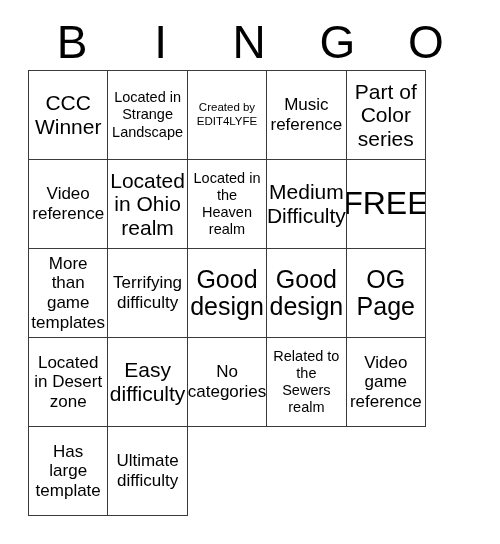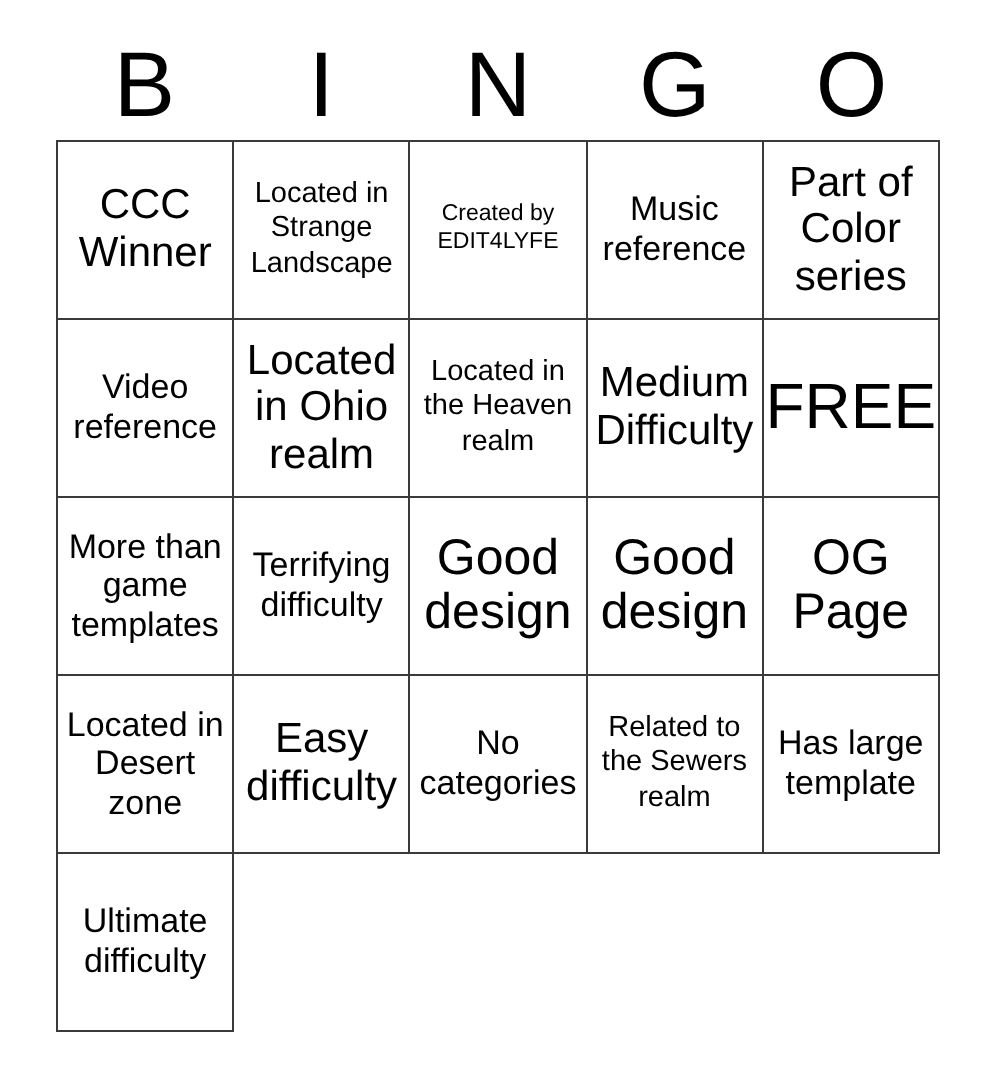--- a/index.html
+++ b/index.html
@@ -16,21 +16,21 @@
     display:grid;grid-template-columns:repeat(5,1fr);
   }
   .hletter{
     display:flex;align-items:center;justify-content:center;
     font-size:46px;line-height:1;color:#000;font-weight:400;
   }
 
   
   #grid{
     position:absolute;left:28px;top:70px;
-    width:442px;height:446px;
+    width:398px;height:446px;
     display:grid;
     grid-template-columns:repeat(5,1fr);
     grid-template-rows:repeat(5,1fr);
     border-top:1.5px solid #3a3a3a;
     border-left:1.5px solid #3a3a3a;
     box-sizing:border-box;
     background:#fff;
   }
   .cell{
     border-right:1.5px solid #3a3a3a;
@@ -117,20 +117,23 @@
       <div class="cell s-lg">
         <span>Easy difficulty</span>
       </div>
       <div class="cell s-md">
         <span>No categories</span>
       </div>
       <div class="cell s-sm">
         <span>Related to the Sewers realm</span>
       </div>
       <div class="cell s-md">
+        <span>Video game reference</span>
+      </div>
+      <div class="cell s-md">
         <span>Has large template</span>
       </div>
       <div class="cell s-md">
         <span>Ultimate difficulty</span>
       </div>
     </div>
 
 </div>
 
 </body></html>

